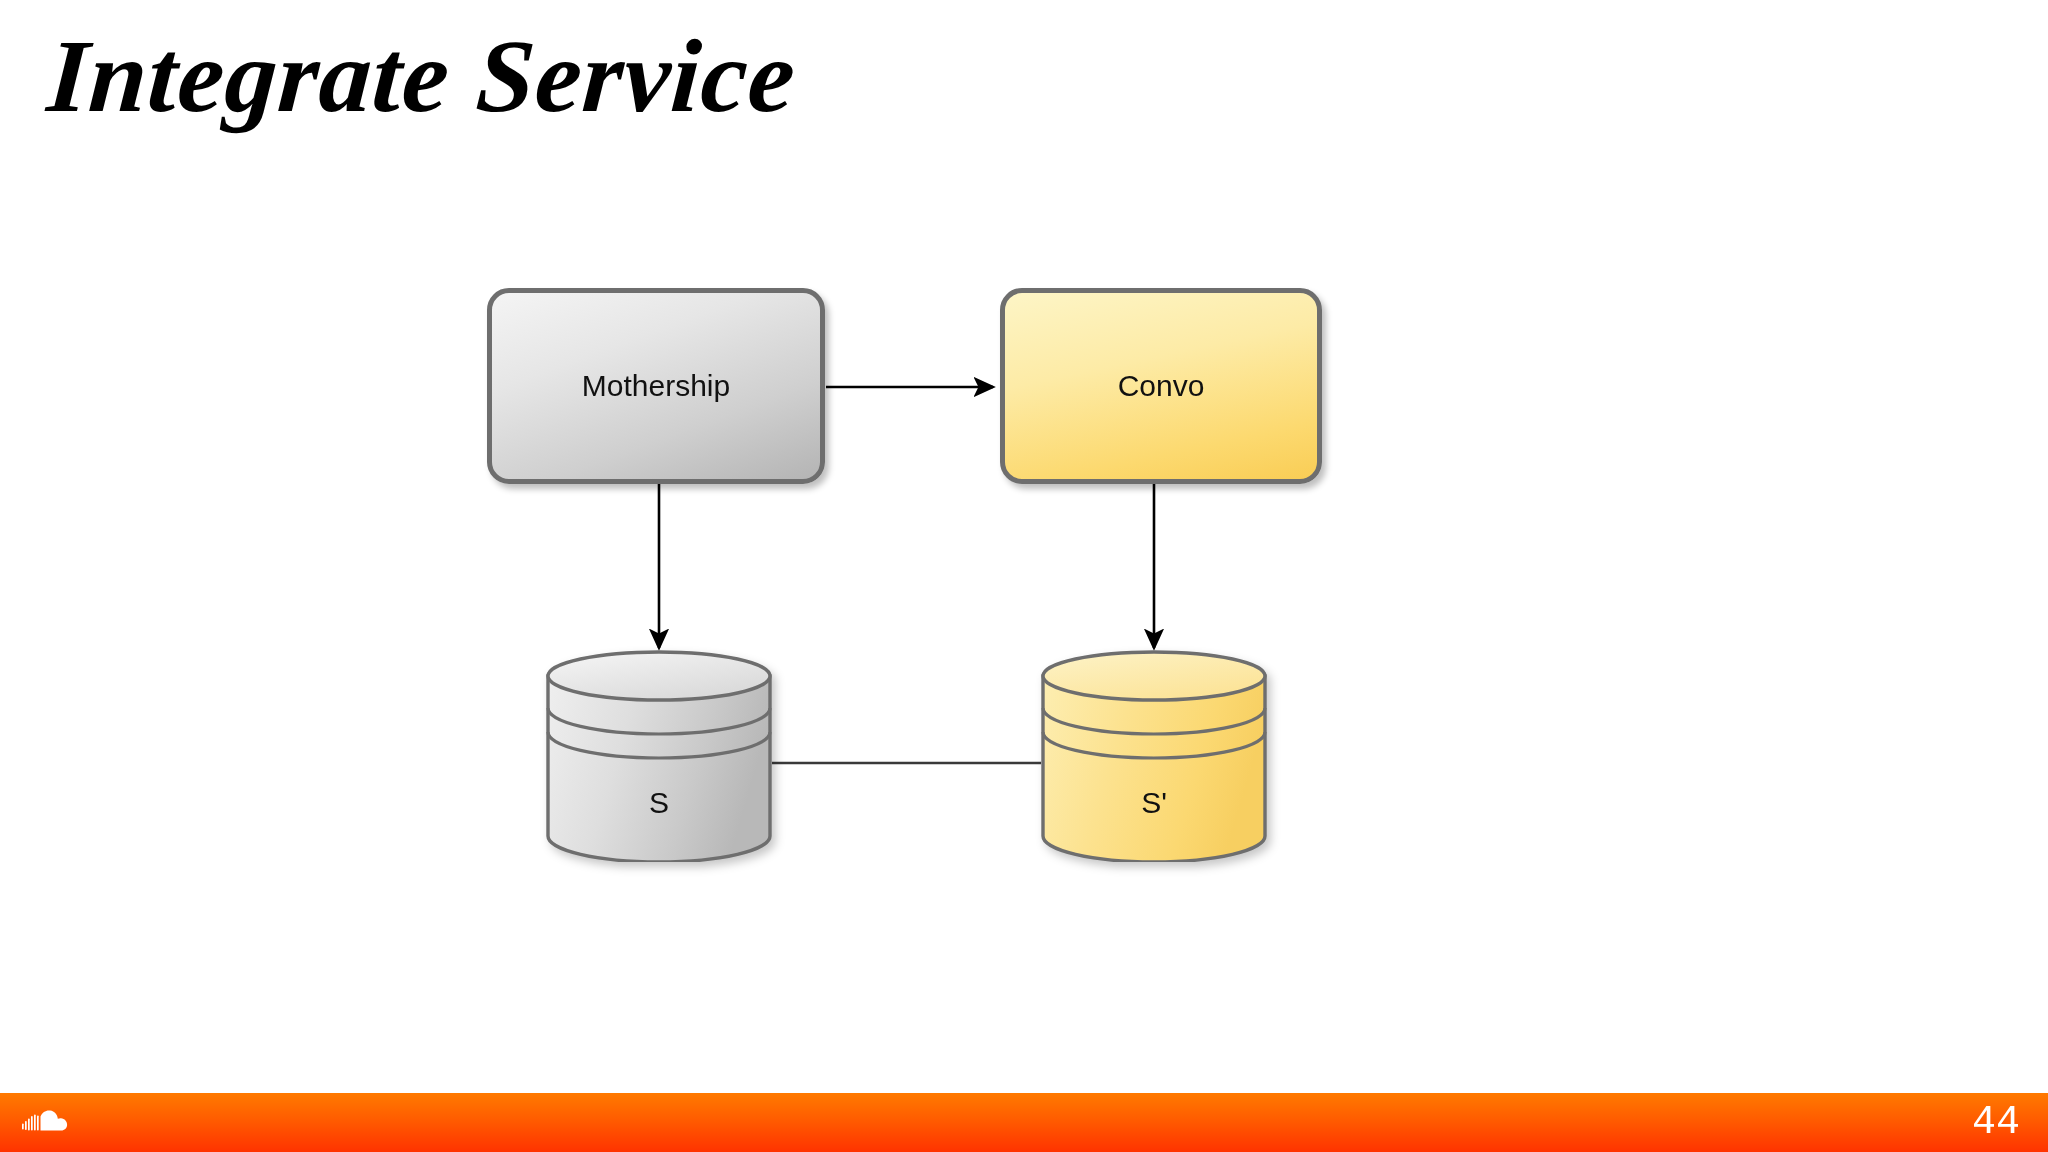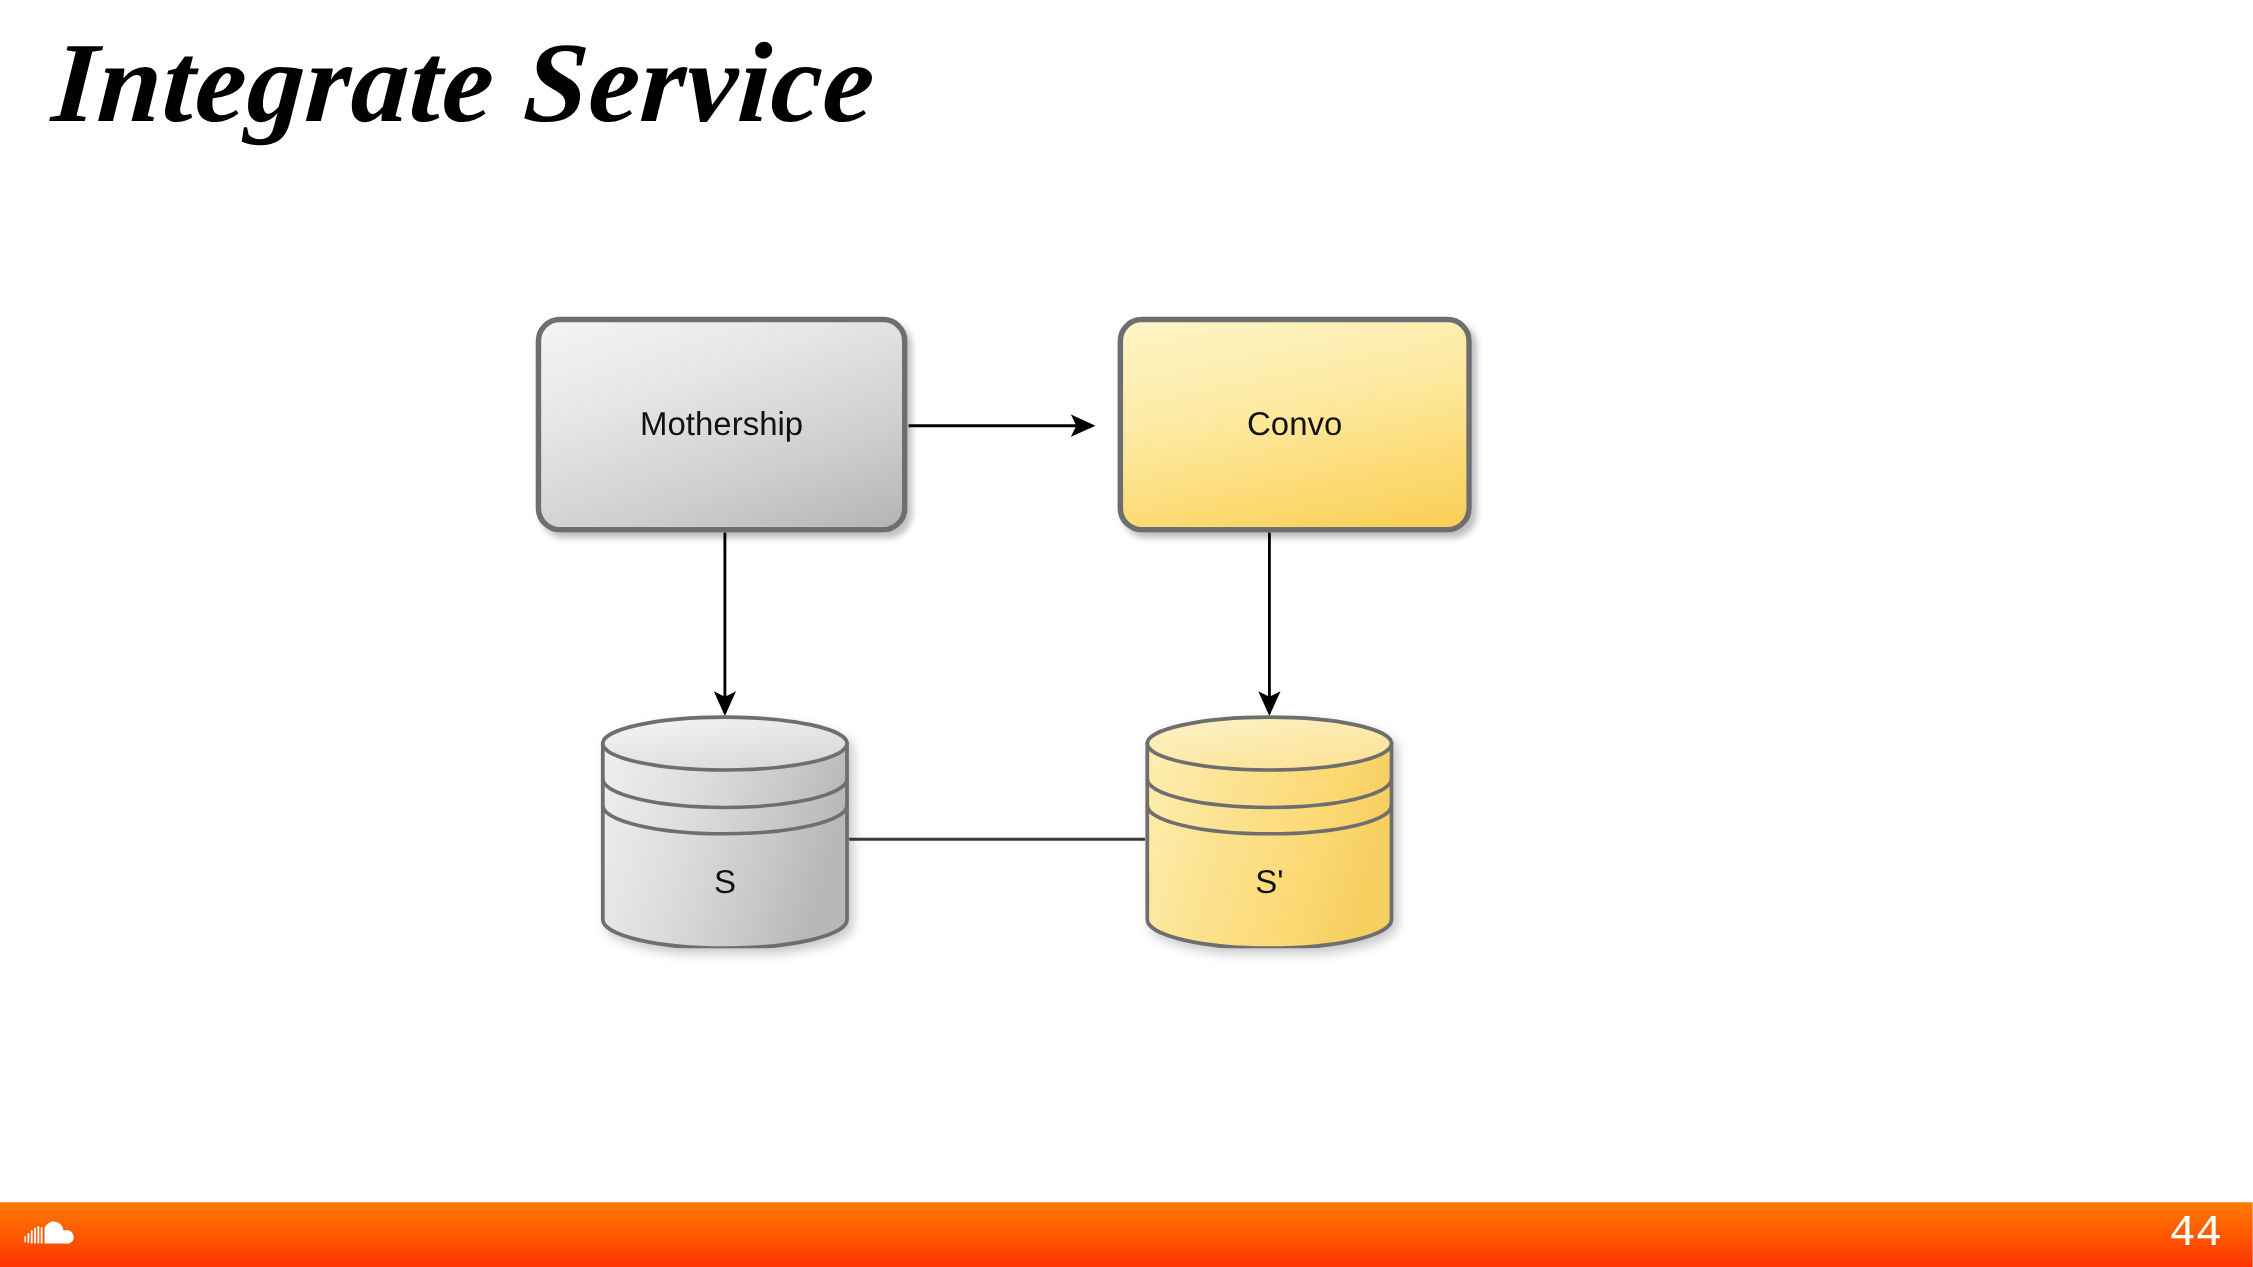--- a/index.html
+++ b/index.html
@@ -62,21 +62,21 @@
     line-height: 1;
   }
   .box-gray {
     background: linear-gradient(160deg, #f4f4f4 0%, #e6e6e6 32%, #cfcfcf 68%, #b4b4b4 100%);
   }
   .box-yellow {
     background: linear-gradient(168deg, #fdf5c6 0%, #fdeba6 38%, #fcd96f 78%, #f9cd55 100%);
   }
 
   #box-mothership { left: 487px; top: 288px; width: 338px; height: 196px; }
-  #box-convo      { left: 1000px; top: 288px; width: 322px; height: 196px; margin-left: 16px; }
+  #box-convo      { left: 1000px; top: 288px; width: 322px; height: 196px; }
 
   
   .cylinder {
     position: absolute;
     filter: drop-shadow(4px 5px 5px rgba(0,0,0,0.22));
   }
   .cyl-label {
     position: absolute;
     width: 100%;
     text-align: center;

